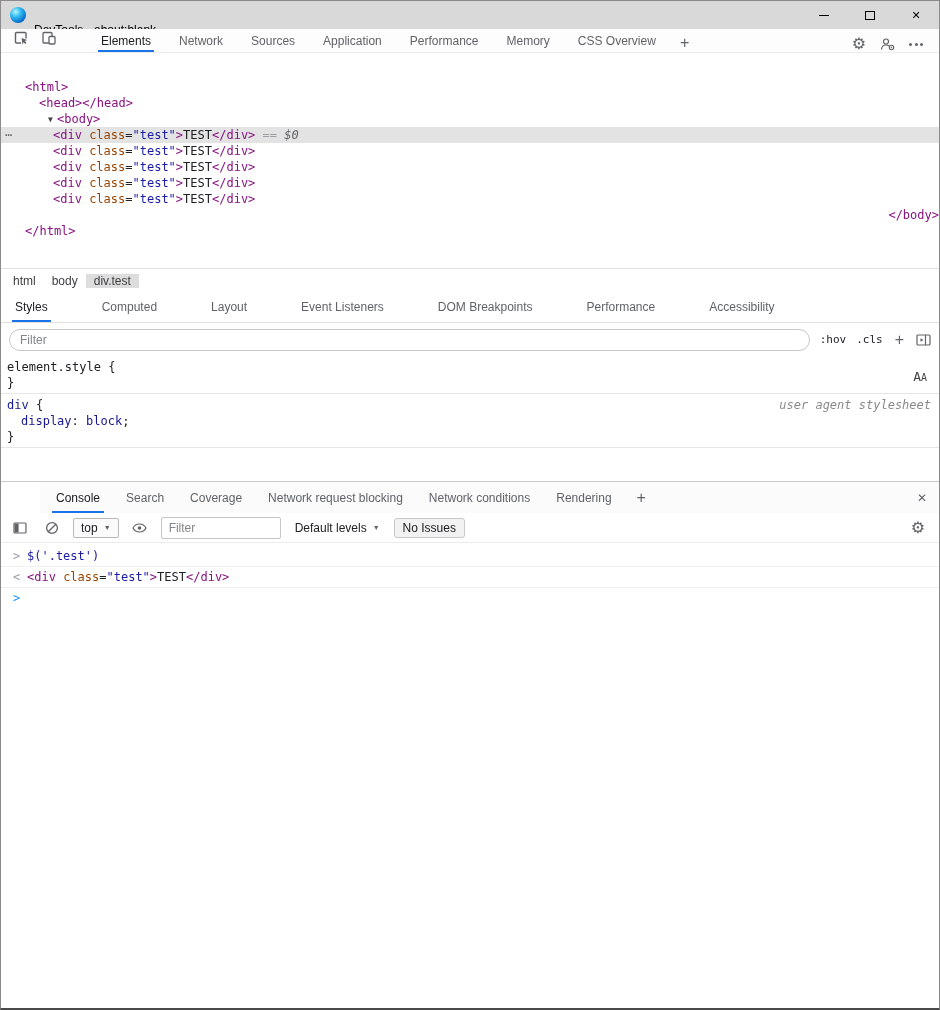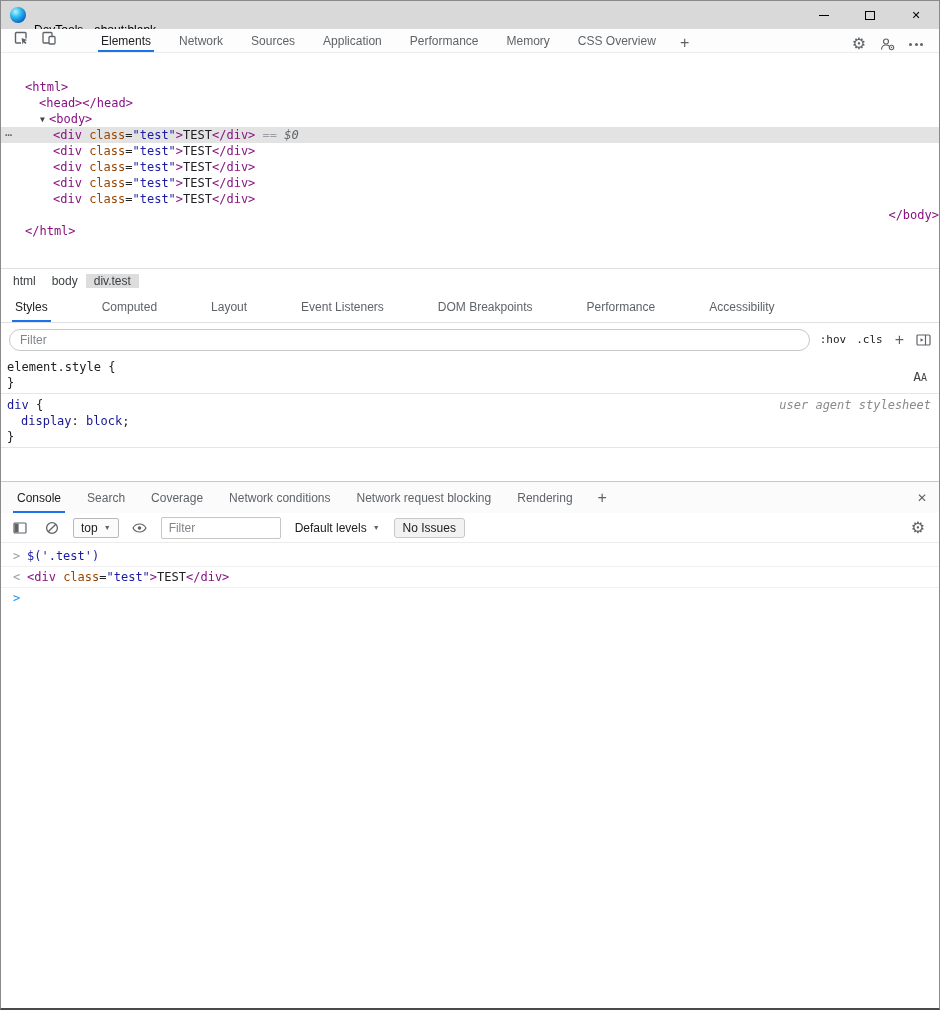--- a/index.html
+++ b/index.html
@@ -80,21 +80,21 @@
   .css-sel, .css-prop, .css-val { color: var(--css-text,#16178f); }
   .css-brace { color: #202124; }
   .css-origin { float: right; color: var(--origin,#8a8a8a); font-style: italic; margin-right: 2px; }
   .font-size-icon { position: absolute; right: 12px; top: 14px; color: #444; cursor: pointer; line-height: 1; }
   .font-size-icon .big { font-size: 13px; }
   .font-size-icon .small { font-size: 10px; }
   .styles-filler { height: 33px; flex: none; }
 
   
   .console-drawer { flex: 1; border-top: 1px solid #c9c9c9; display: flex; flex-direction: column; min-height: 0; }
-  .console-tabs { height: 31px; flex: none; display: flex; align-items: stretch; padding-left: 3px; background: #fbfbfb; }
+  .console-tabs { height: 31px; flex: none; display: flex; align-items: stretch; padding-left: 3px; background: #fbfbfb; margin-left: 39px; }
   .drawer-tab { position: relative; display: flex; align-items: center; padding: 0 13px; color: #5f6368; cursor: pointer; white-space: nowrap; }
   .drawer-tab.active { color: #202124; }
   .drawer-tab.active::after { content:""; position: absolute; left: 9px; right: 9px; bottom: 0; height: 2px; background: var(--accent,#1a73e8); }
   .drawer-plus { display: flex; align-items: center; font-size: 16px; color: #5f6368; padding: 0 12px; cursor: pointer; }
   .drawer-close { margin-left: auto; display: flex; align-items: center; padding: 0 12px; color: #5f6368; font-size: 12px; cursor: pointer; }
 
   .console-toolbar { height: 30px; flex: none; display: flex; align-items: center; gap: 10px; padding: 0 8px; border-bottom: 1px solid #ececec; }
   .ct-icon { display: flex; align-items: center; justify-content: center; width: 22px; height: 22px; cursor: pointer; }
   .context-select { display: flex; align-items: center; gap: 6px; border: 1px solid #b9b9b9; border-radius: 2px; background: #fbfbfb; padding: 2px 7px; cursor: pointer; }
   .caret { font-size: 7px; color: #5f6368; }
@@ -168,21 +168,21 @@
           <i></i>
           <i></i>
           <i></i>
         </span>
     </div>
   </div>
 
   <div class="elements-tree" id="dom-tree">
       <div class="tree-line" style="padding-left: 24px; margin-top: 20px;"><span class="tk-tag">&lt;html&gt;</span></div>
       <div class="tree-line" style="padding-left: 38px;"><span class="tk-tag">&lt;head&gt;</span><span class="tk-tag">&lt;/head&gt;</span></div>
-      <div class="tree-line" style="padding-left: 26px; margin-left: 22px;"><span class="arrow">▼</span><span class="tk-tag">&lt;body&gt;</span></div>
+      <div class="tree-line" style="padding-left: 56px;"><span class="arrow">▼</span><span class="tk-tag">&lt;body&gt;</span></div>
       <div class="tree-line selected" style="padding-left: 52px;"><span class="gutter">⋯</span><span class="tk-tag">&lt;div</span><span class="tk-plain"> </span><span class="tk-attr">class</span><span class="tk-plain">=</span><span class="tk-str">"test"</span><span class="tk-tag">&gt;</span><span class="tk-text">TEST</span><span class="tk-tag">&lt;/div&gt;</span><span class="tk-eq"> == </span><span class="tk-dollar">$0</span></div>
       <div class="tree-line" style="padding-left: 52px;"><span class="tk-tag">&lt;div</span><span class="tk-plain"> </span><span class="tk-attr">class</span><span class="tk-plain">=</span><span class="tk-str">"test"</span><span class="tk-tag">&gt;</span><span class="tk-text">TEST</span><span class="tk-tag">&lt;/div&gt;</span></div>
       <div class="tree-line" style="padding-left: 52px;"><span class="tk-tag">&lt;div</span><span class="tk-plain"> </span><span class="tk-attr">class</span><span class="tk-plain">=</span><span class="tk-str">"test"</span><span class="tk-tag">&gt;</span><span class="tk-text">TEST</span><span class="tk-tag">&lt;/div&gt;</span></div>
       <div class="tree-line" style="padding-left: 52px;"><span class="tk-tag">&lt;div</span><span class="tk-plain"> </span><span class="tk-attr">class</span><span class="tk-plain">=</span><span class="tk-str">"test"</span><span class="tk-tag">&gt;</span><span class="tk-text">TEST</span><span class="tk-tag">&lt;/div&gt;</span></div>
       <div class="tree-line" style="padding-left: 52px;"><span class="tk-tag">&lt;div</span><span class="tk-plain"> </span><span class="tk-attr">class</span><span class="tk-plain">=</span><span class="tk-str">"test"</span><span class="tk-tag">&gt;</span><span class="tk-text">TEST</span><span class="tk-tag">&lt;/div&gt;</span></div>
       <div class="tree-line" style="padding-left: 38px; text-align: right;"><span class="tk-tag">&lt;/body&gt;</span></div>
       <div class="tree-line" style="padding-left: 24px;"><span class="tk-tag">&lt;/html&gt;</span></div>
     </div>
 
   <div class="breadcrumbs" id="crumbs-box">
@@ -228,22 +228,22 @@
   </div>
 
   <div class="styles-filler"></div>
 
   <div class="console-drawer">
     <div class="console-tabs">
       <div style="display:flex;" id="console-tabs-box">
           <div class="drawer-tab active">Console</div>
           <div class="drawer-tab">Search</div>
           <div class="drawer-tab">Coverage</div>
+          <div class="drawer-tab">Network request blocking</div>
           <div class="drawer-tab">Network conditions</div>
-          <div class="drawer-tab">Network request blocking</div>
           <div class="drawer-tab">Rendering</div>
         </div>
       <div class="drawer-plus">+</div>
       <div class="drawer-close">✕</div>
     </div>
 
     <div class="console-toolbar">
       <span class="ct-icon">
         <svg width="14" height="12" viewBox="0 0 14 12">
             <rect x="1" y="1" width="12" height="10" rx="1" fill="none" stroke="#5f6368" stroke-width="1.2"></rect>

